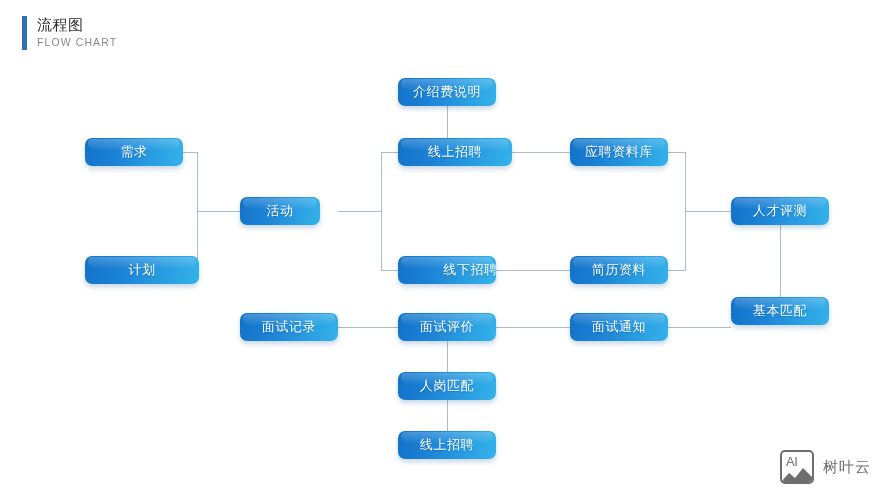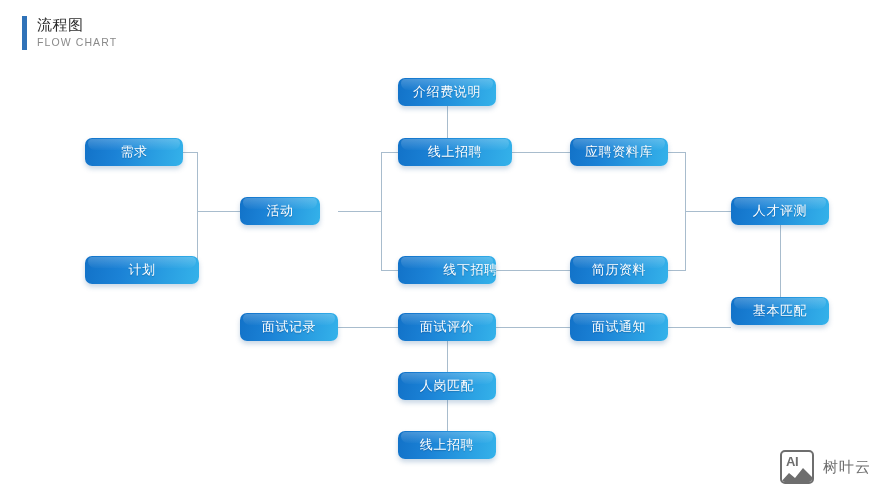--- a/index.html
+++ b/index.html
@@ -97,21 +97,21 @@
     border: 2.5px solid #6e6e6e;
     border-radius: 5px;
     position: relative;
     overflow: hidden;
     background: #ffffff;
   }
   .wm-icon .ai {
     position: absolute;
     left: 4px; top: 2px;
     font-size: 13px;
-    font-weight: bold;
+    font-weight: normal;
     color: #6e6e6e;
     letter-spacing: -0.5px;
   }
   .wm-icon .hill {
     position: absolute;
     left: -2px; bottom: -1px;
     width: 38px; height: 16px;
   }
   .wm-text {
     font-size: 15px;

